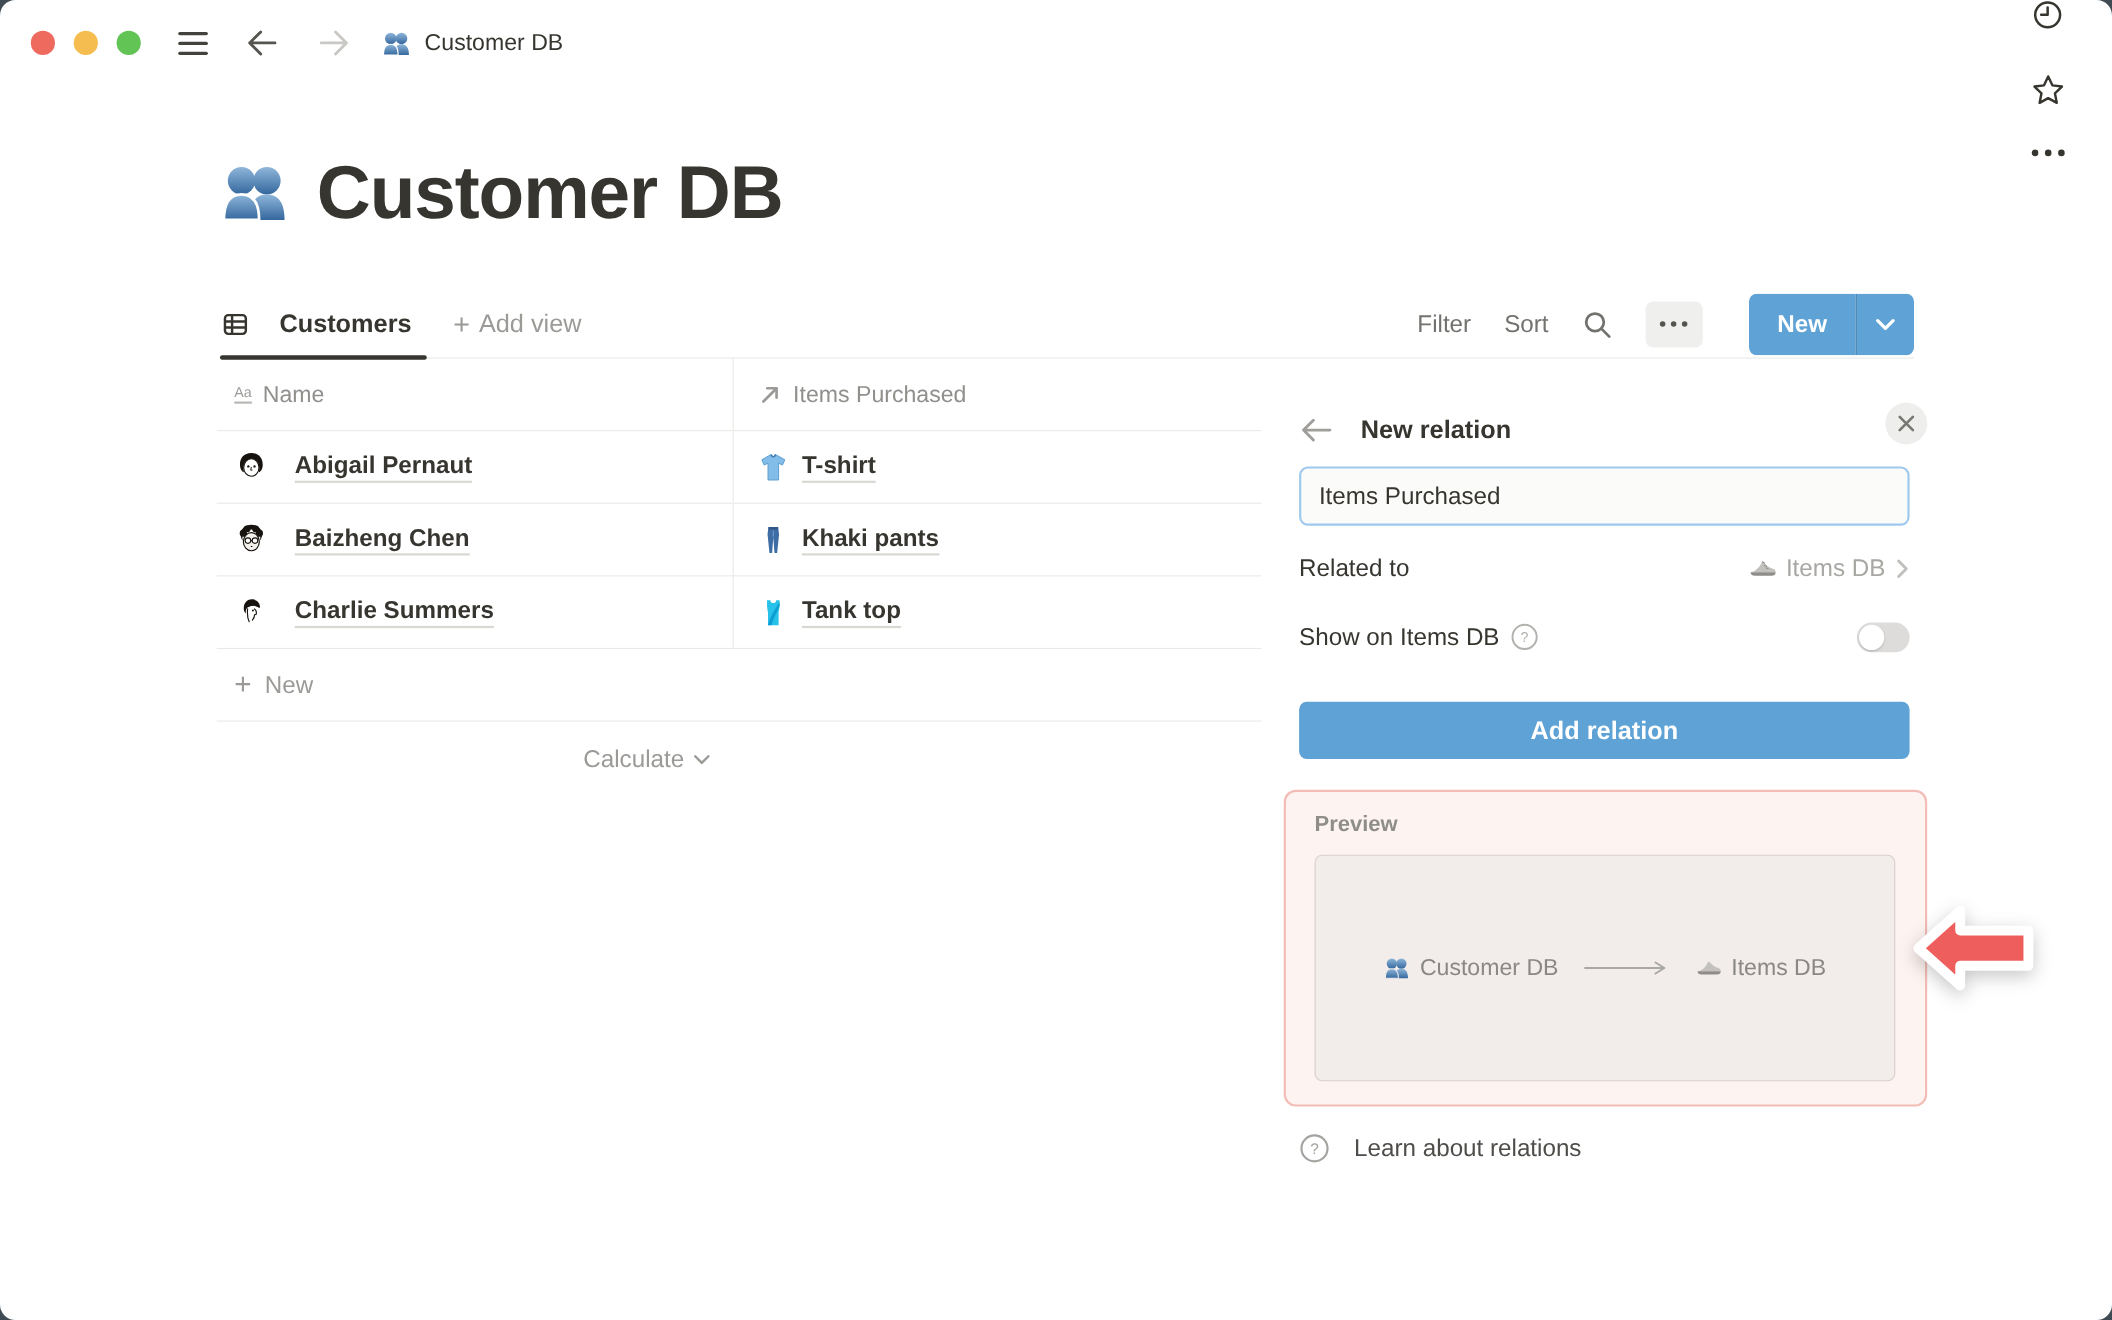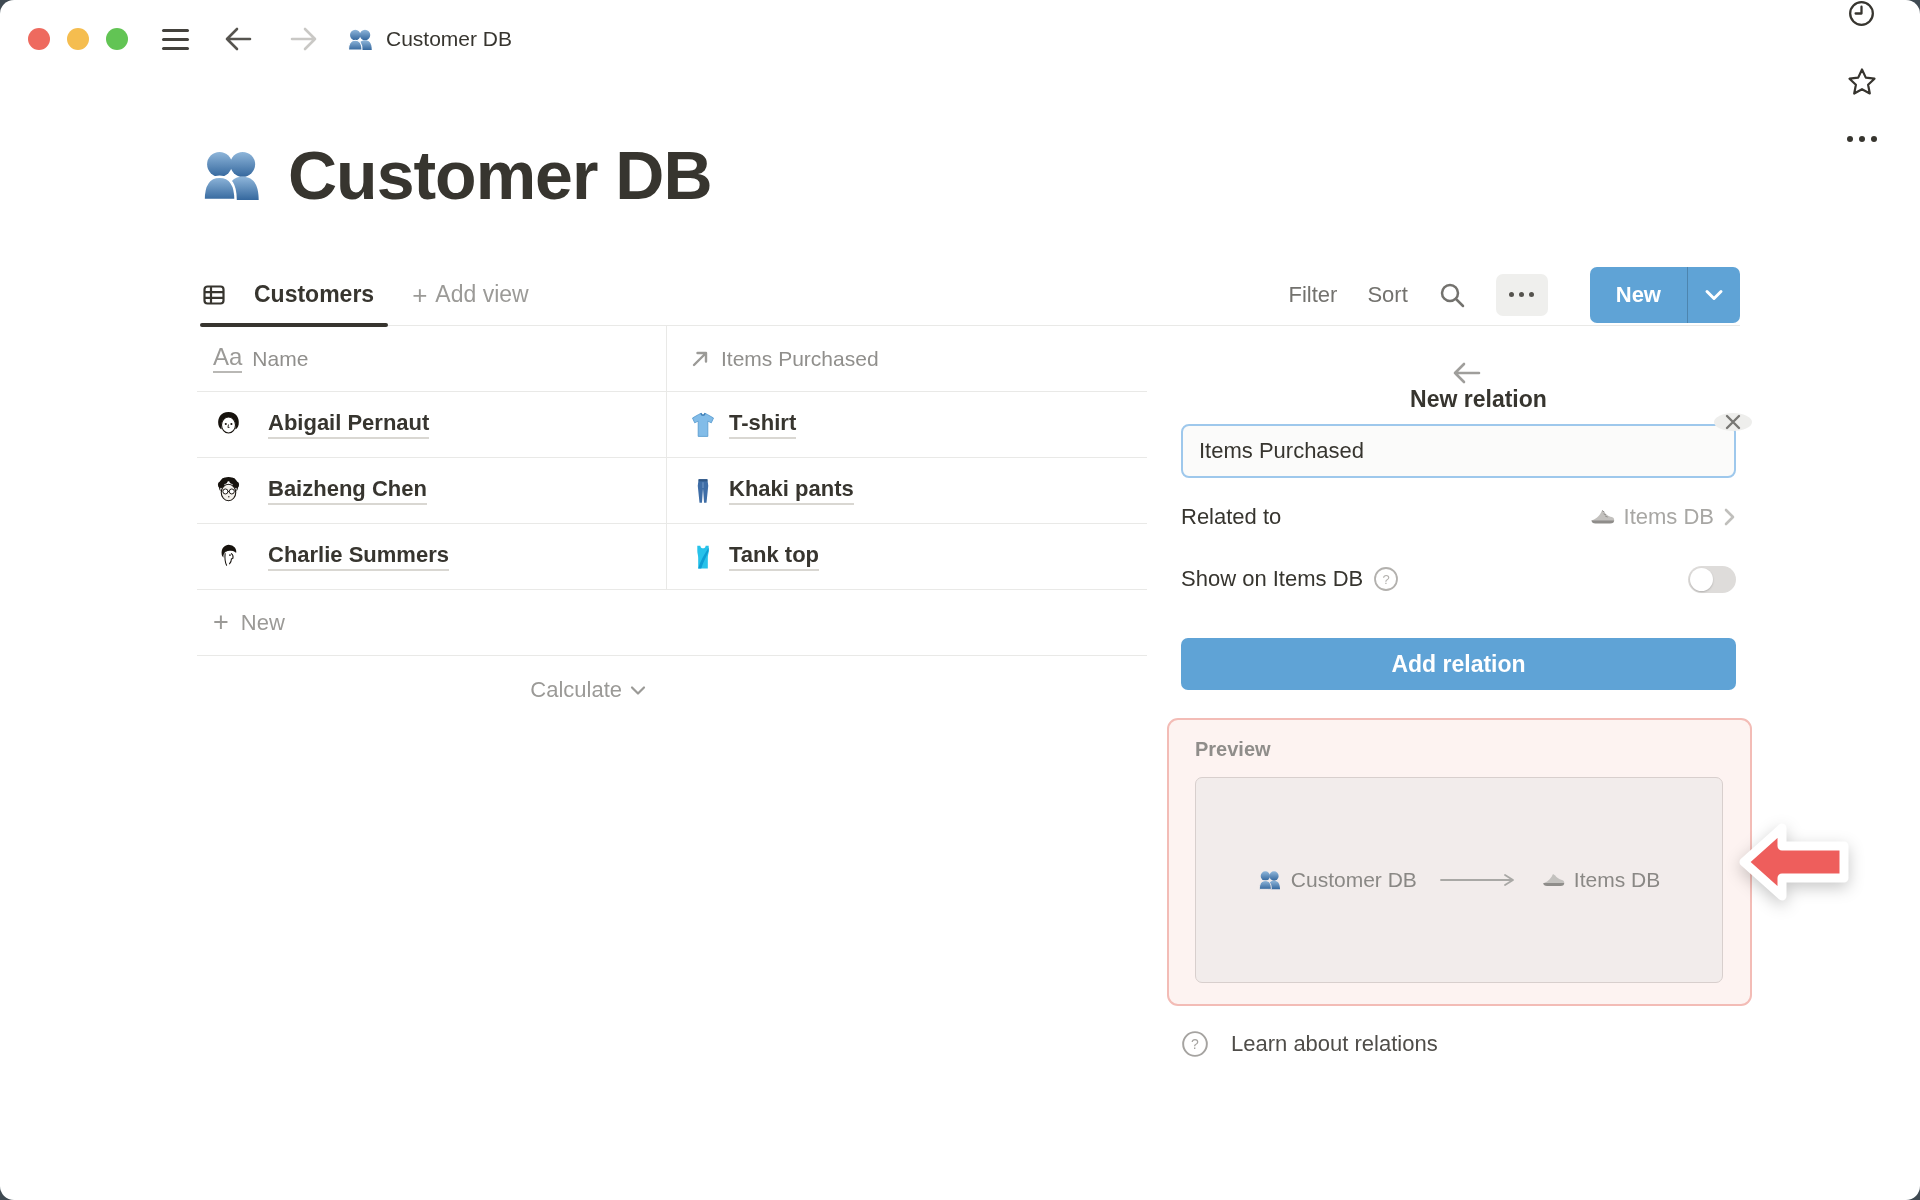--- a/index.html
+++ b/index.html
@@ -95,31 +95,31 @@
   .table-area { width:950px; margin-left:197px; }
   .v-divider { width:1px; background:#e9e9e7; height:100%; }
   .panel { flex:1; padding:34px 180px 0 34px; position:relative; }
 
   
   .t-row { display:flex; height:66px; border-bottom:1px solid #e9e9e7; }
   .t-col1 { width:469px; display:flex; align-items:center; padding-left:16px; gap:24px; }
   .t-col2 { width:481px; display:flex; align-items:center; padding-left:22px; gap:12px; border-left:1px solid #e9e9e7; }
   .t-head { color:#908f8c; font-size:21px; }
   .t-head .t-col1, .t-head .t-col2 { gap:10px; cursor:pointer; }
-  .aa-ic { font-size:24px; color:#9b9a97; border-bottom:2px solid #b9b8b5; line-height:1.1; }
+  .aa-ic { font-size:13px; color:#9b9a97; border-bottom:2px solid #b9b8b5; line-height:1.1; }
   .cell-link { font-size:22px; font-weight:600; color:#37352f; border-bottom:2px solid #d9d7d2; padding-bottom:1px; cursor:pointer; }
   .avatar { width:31px; height:31px; border-radius:50%; overflow:hidden; flex:none; background:#fff; }
   .item-ic { width:28px; height:28px; flex:none; }
   .new-row { border-bottom:1px solid #e9e9e7; height:66px; display:flex; align-items:center; padding-left:16px; gap:12px; color:#9b9a97; font-size:22px; cursor:pointer; }
   .new-row .plus { font-size:27px; line-height:1; }
   .calc-row { height:68px; display:flex; align-items:center; justify-content:flex-end; width:469px; padding-right:20px; }
   .calc { display:flex; align-items:center; gap:8px; color:#9b9a97; font-size:22px; cursor:pointer; }
 
   
-  .panel-head { display:flex; align-items:center; height:44px;flex-direction:column; }
+  .panel-head { display:flex; align-items:flex-end; height:44px; }
   .panel-title { font-size:23px; font-weight:700; color:#37352f; margin-left:24px; }
   .close-btn {
     margin-left:auto; width:38px; height:38px; border-radius:50%;
     background:#eeeeec; display:flex; align-items:center; justify-content:center; cursor:pointer;
   }
   .rel-input {
     margin-top:20px; width:555px; height:54px;
     border:2.5px solid #9ec8ec; border-radius:8px;
     background:#fbfbfa; padding:0 16px;
     font-size:22px; color:#37352f;

